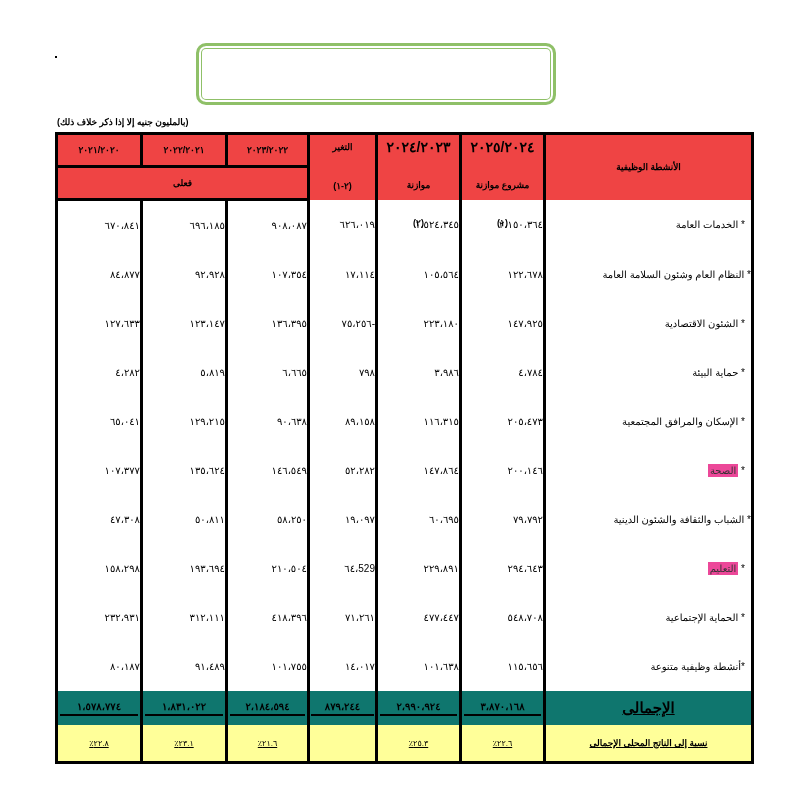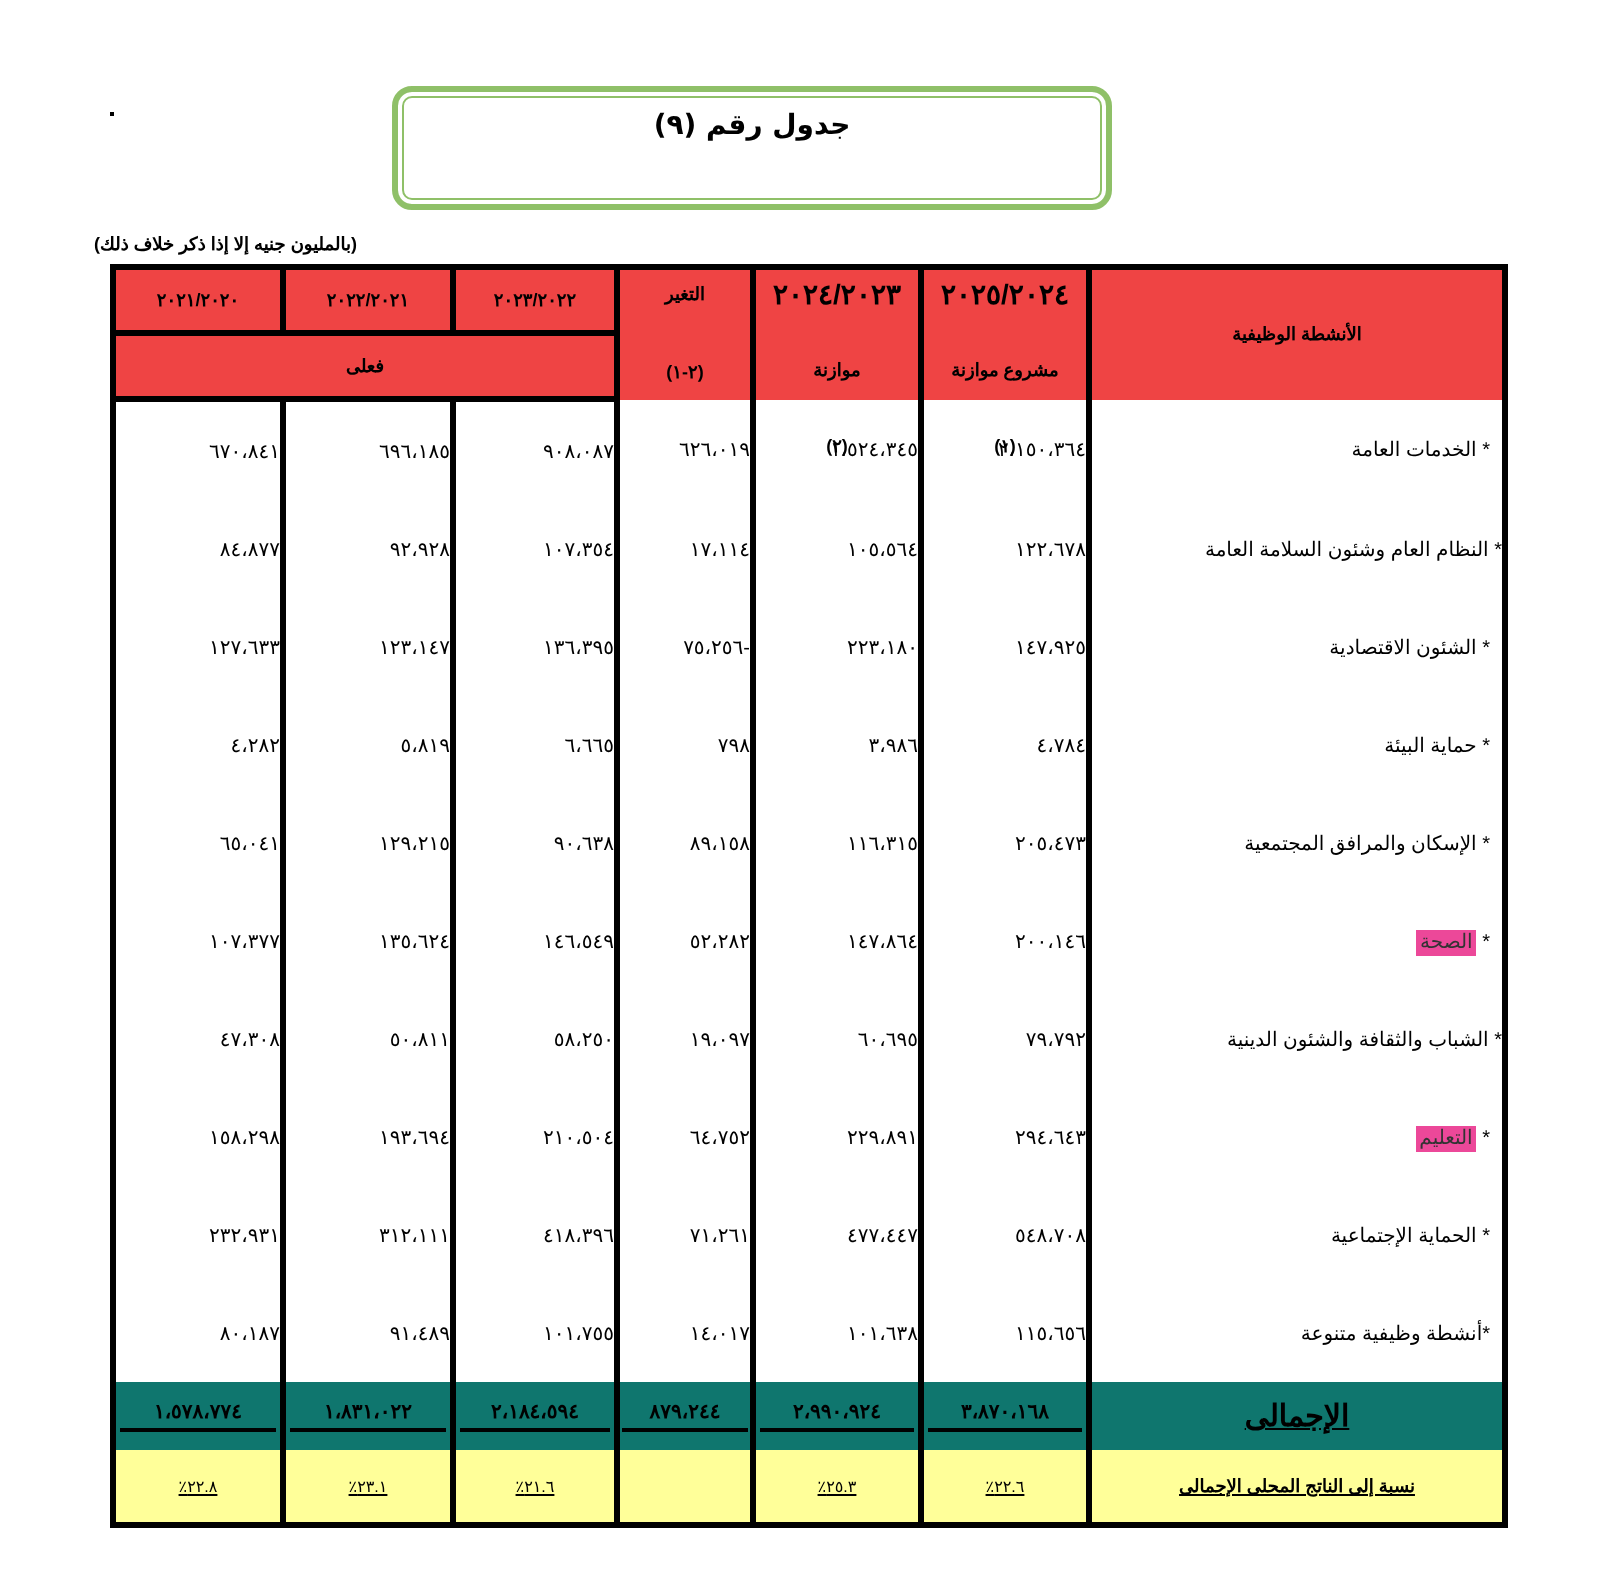--- a/index.html
+++ b/index.html
@@ -9,21 +9,21 @@
 
     .title-box {
       position: absolute; left: 196px; top: 43px; width: 360px; height: 62px;
       border: 3px solid #8fc068; border-radius: 10px; box-sizing: border-box;
       box-shadow: inset 0 0 0 2px #ffffff, inset 0 0 0 3px #8fc068;
       text-align: center; direction: rtl;
     }
     .title-line1 { font-size: 14px; font-weight: bold; margin-top: 9px; line-height: 17px; }
     .title-line2 { font-size: 14px; font-weight: bold; line-height: 18px; }
 
-    .units-note { position: absolute; left: 47px; top: 117px; font-size: 9px; font-weight: bold;
+    .units-note { position: absolute; left: 57px; top: 117px; font-size: 9px; font-weight: bold;
                   direction: rtl; font-family: "Liberation Sans", sans-serif; }
 
     table.main {
       position: absolute; left: 55px; top: 132px; width: 696px;
       border-collapse: collapse; table-layout: fixed; direction: ltr;
       font-family: "Liberation Sans", sans-serif;
     }
     table.main col.c1 { width: 85px; }
     table.main col.c2 { width: 85px; }
     table.main col.c3 { width: 82px; }
@@ -54,21 +54,20 @@
               border-bottom: 3px solid #000; }
     .pct td span { text-decoration: underline; }
     .pct td.label span { font-size: 9px; direction: rtl; font-weight: bold; }
   </style>
 </head>
 <body>
 
 <div class="dot"></div>
 
 <div class="title-box">
-  <div class="title-line1">جدول رقم (٩)</div>
 </div>
 
 <div class="units-note">(بالمليون جنيه إلا إذا ذكر خلاف ذلك)</div>
 
 <table class="main">
   <colgroup>
     <col class="c1">
       <col class="c2">
       <col class="c3">
       <col class="c4">
@@ -167,21 +166,21 @@
       <td>٥٨،٢٥٠</td>
       <td>١٩،٠٩٧</td>
       <td>٦٠،٦٩٥</td>
       <td>٧٩،٧٩٢</td>
       <td class="label" style="padding-right:0;">* الشباب والثقافة والشئون الدينية</td>
     </tr>
     <tr class="data">
       <td>١٥٨،٢٩٨</td>
       <td>١٩٣،٦٩٤</td>
       <td>٢١٠،٥٠٤</td>
-      <td>٦٤،٧٥٢</td>
+      <td>٦٤،529</td>
       <td>٢٢٩،٨٩١</td>
       <td>٢٩٤،٦٤٣</td>
       <td class="label"><span>* </span><span class="hl">التعليم</span></td>
     </tr>
     <tr class="data">
       <td>٢٣٢،٩٣١</td>
       <td>٣١٢،١١١</td>
       <td>٤١٨،٣٩٦</td>
       <td>٧١،٢٦١</td>
       <td>٤٧٧،٤٤٧</td>

